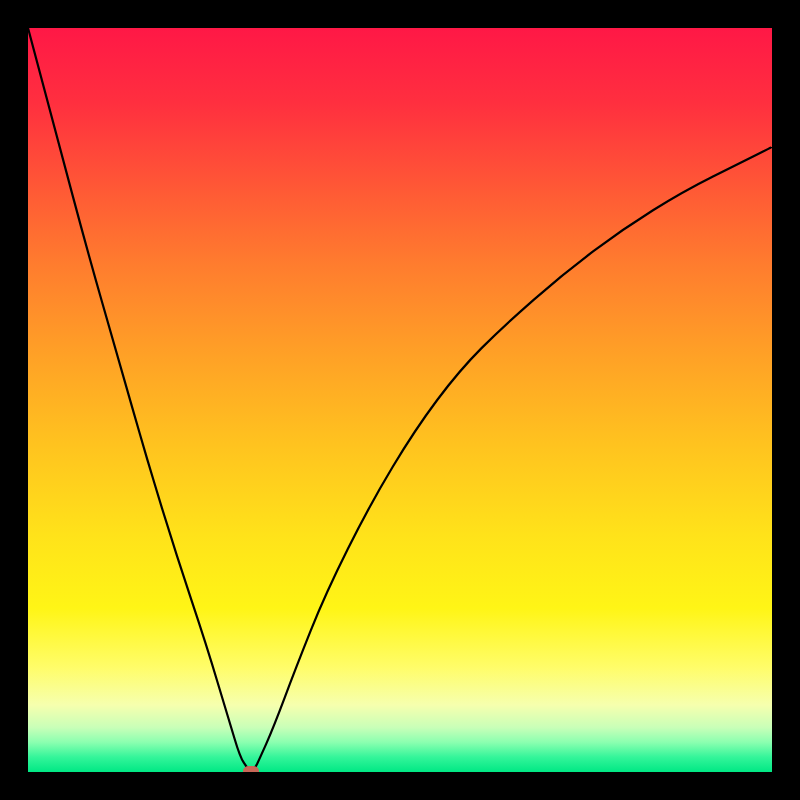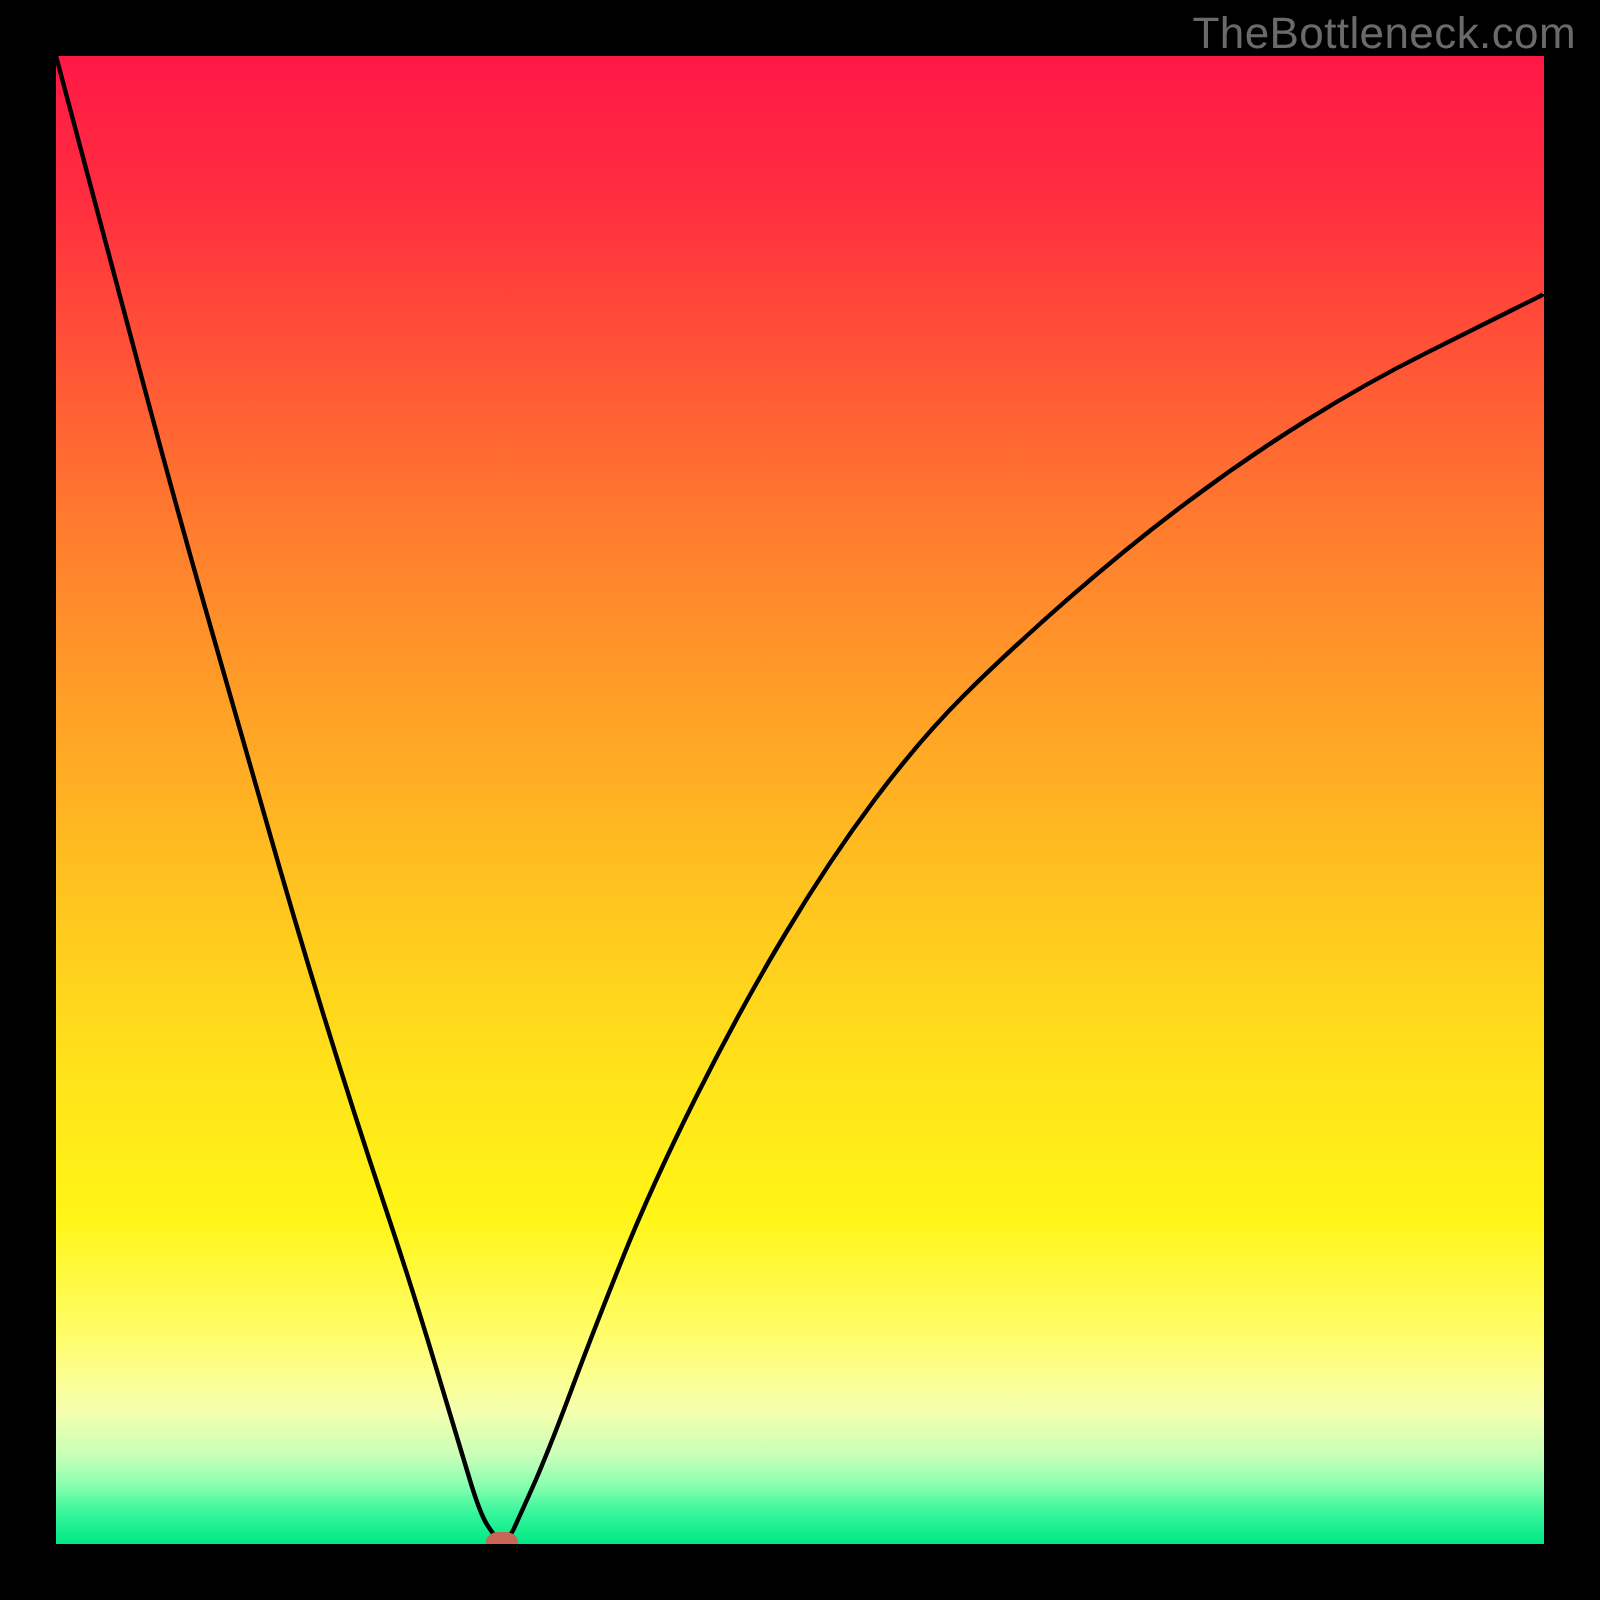--- a/index.html
+++ b/index.html
@@ -86,15 +86,14 @@
     <div class="gradient"></div>
 
     <svg class="curve" viewBox="0 0 744 744" preserveAspectRatio="none">
       <path d="M 0.0 0.0 Q 29.8 111.6 44.6 167.4 Q 59.5 223.2 74.4 275.3 Q 89.3 327.4 104.2 379.4 Q 119.0 431.5 133.9 479.9 Q 148.8 528.2 163.7 572.9 Q 178.6 617.5 189.7 654.7 Q 200.9 691.9 206.5 710.5 Q 212.0 729.1 215.8 734.7 Q 219.5 740.3 221.3 742.1 Q 223.2 744.0 225.1 742.1 Q 226.9 740.3 228.8 736.6 Q 230.6 732.8 238.1 716.1 Q 245.5 699.4 256.7 669.6 Q 267.8 639.8 282.7 602.6 Q 297.6 565.4 319.9 520.8 Q 342.2 476.2 364.6 439.0 Q 386.9 401.8 409.2 372.0 Q 431.5 342.2 453.8 319.9 Q 476.2 297.6 505.9 271.6 Q 535.7 245.5 565.4 223.2 Q 595.2 200.9 625.0 182.3 Q 654.7 163.7 684.5 148.8 Q 714.2 133.9 729.1 126.5 T 744.0 119.0"></path>
     </svg>
 
     <div class="marker" style="left: 223.2px; top: 744px;"></div>
 
   </div>
 
-  <div class="watermark">TheBottleneck.com</div>
 
 </div>
 
 </body></html>

